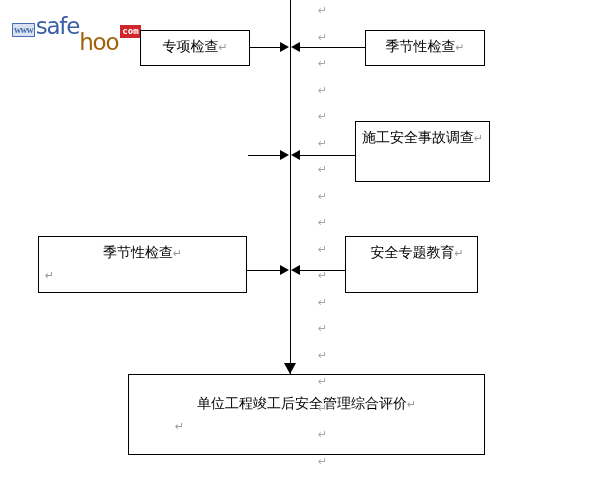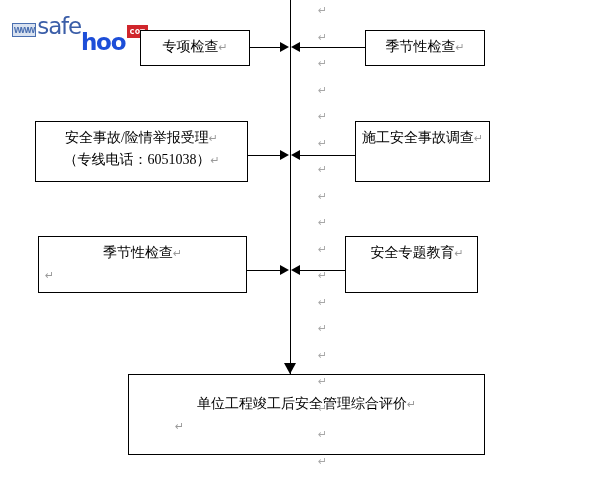--- a/index.html
+++ b/index.html
@@ -8,32 +8,32 @@
     background:#ffffff;
     font-family:"Liberation Serif","DejaVu Serif",serif;
     color:#000000;
   }
   #stage{position:absolute;left:0;top:0;width:609px;height:485px;}
 
   
   .logo{position:absolute;left:12px;top:14px;height:24px;display:flex;align-items:center;}
   .logo span{display:inline-block;line-height:1;}
   .logo .www{
-    font-family:Liberation Sans, sans-serif;
+    font-family:Liberation Serif, serif;
     font-size:10px;font-weight:bold;letter-spacing:-1px;
     color:#4a6fb0;background:#d9e2f0;padding:1px 1px 1px 1px;
     border:1px solid #4a6fb0;margin-right:1px;position:relative;top:4px;
   }
   .logo .safe{
     font-family:"DejaVu Sans","Liberation Sans",sans-serif;
     font-size:23px;font-weight:normal;color:#3b5ea8;letter-spacing:-1.2px;
   }
   .logo .hoo{
     font-family:"DejaVu Sans","Liberation Sans",sans-serif;
-    font-size:23px;font-weight:bold;color:#1d4ed8;letter-spacing:-1.2px;margin-top:32px;
+    font-size:23px;font-weight:normal;color:#a16207;letter-spacing:-1.2px;margin-top:32px;
   }
   .logo .com{
     font-family:"DejaVu Sans Mono","Liberation Mono",monospace;
     font-size:9px;font-weight:bold;letter-spacing:0px;
     color:#ffffff;background:#d0252b;padding:2px 2px;margin-left:2px;
     position:relative;top:5px;
   }
 
   
   .fbox{
@@ -96,28 +96,20 @@
   <div class="arrowR" style="left:280px;top:42px;"></div>
 
   <div class="fbox ctr" style="left:365px;top:30px;width:120px;height:36px;">
     <div class="ln">
       <span>季节性检查</span><span class="pilcrow">↵</span>
     </div>
   </div>
   <div class="hline" style="left:296px;top:47px;width:69px;"></div>
   <div class="arrowL" style="left:291px;top:42px;"></div>
 
-  <div class="fbox ctr" style="left:35px;top:121px;width:213px;height:61px;">
-    <div class="ln">
-      <span>安全事故/险情举报受理</span><span class="pilcrow">↵</span>
-    </div>
-    <div class="ln">
-      <span>（专线电话：6051038）</span><span class="pilcrow">↵</span>
-    </div>
-  </div>
   <div class="hline" style="left:248px;top:155px;width:36px;"></div>
   <div class="arrowR" style="left:280px;top:150px;"></div>
 
   <div class="fbox lft" style="left:355px;top:121px;width:135px;height:61px;">
     <div class="ln">
       <span>施工安全事故调查</span><span class="pilcrow">↵</span>
     </div>
   </div>
   <div class="vline" style="left:355px;top:155px;height:0px;"></div>
   <div class="hline" style="left:296px;top:155px;width:59px;"></div>

